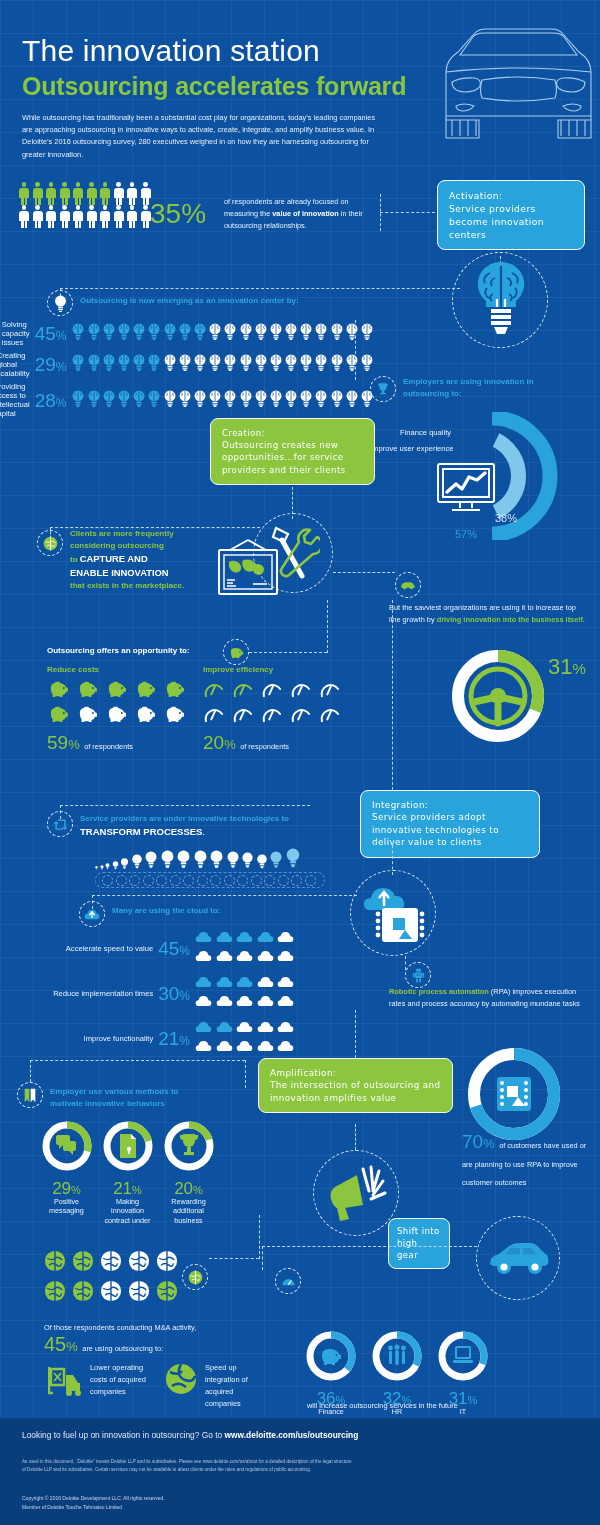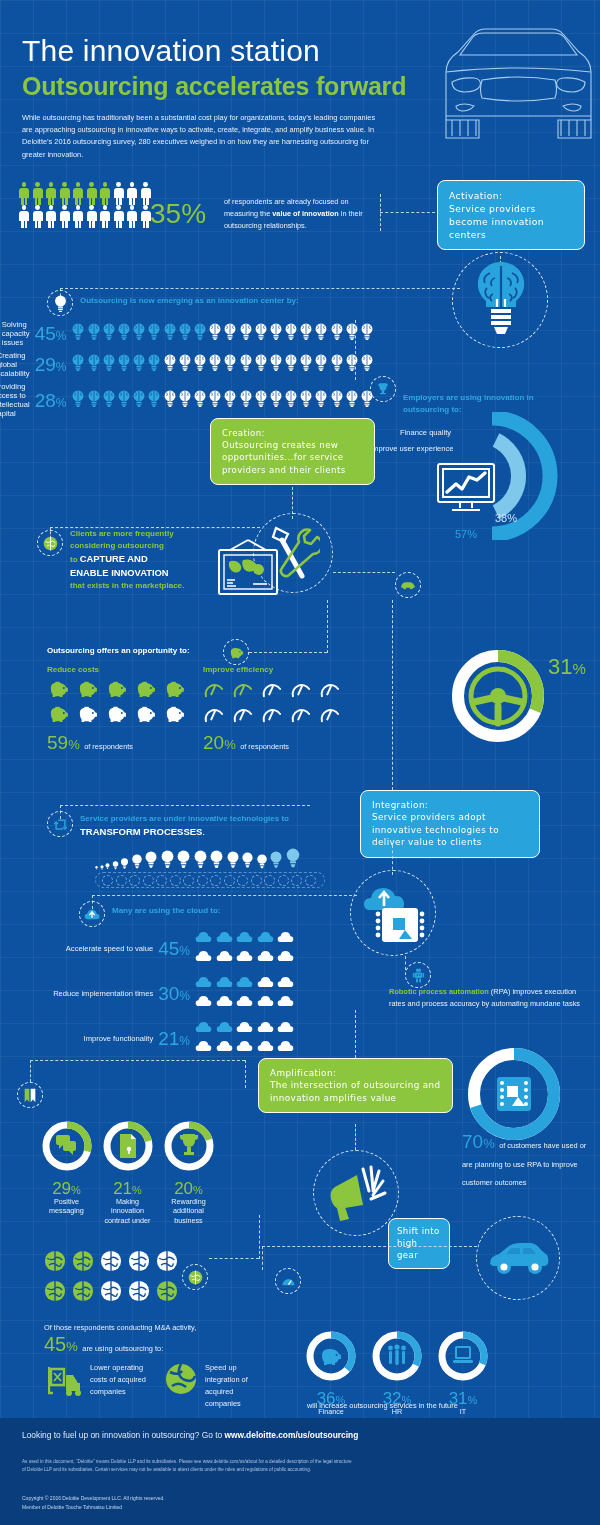--- a/index.html
+++ b/index.html
@@ -720,21 +720,21 @@
         </span>
       </div>
     </div>
 
   <div class="abs dash-v" style="left:355px; top:320px; height:60px;"></div>
   <div class="abs badge" style="left:370px; top:376px;">
     <svg width="14" height="14" viewBox="0 0 24 24" fill="#29A3DC">
       <path d="M6 2h12v7a6 6 0 0 1-12 0zM4 3h2v5a3 3 0 0 1-2-3zM18 3h2v2a3 3 0 0 1-2 3zM10 15h4v4h-4zM7 19h10v2H7z"></path>
     </svg>
   </div>
-  <div class="abs sec-head" style="left:403px; top:392px; width:150px;">
+  <div class="abs sec-head" style="left:403px; top:376px; width:150px;">
     <span>Employers are using innovation in outsourcing to:</span>
   </div>
 
   <div class="abs" id="emp-donut" style="left:452px; top:412px; width:140px; height:128px;">
     <svg width="140" height="128" viewBox="0 0 140 128" fill="none">
       <path d="M40 6 A58 58 0 1 1 40 122" stroke="#29A3DC" stroke-width="15"></path>
       <path d="M44 28 A40 40 0 0 1 44 100" stroke="#7FC8EC" stroke-width="15"></path>
     </svg>
   </div>
   <div class="abs lbl-txt" style="left:400px; top:428px;">
@@ -797,20 +797,23 @@
     <path d="M38 46 h14" stroke="#fff" stroke-width="1.6"></path>
   </svg>
 
   <div class="abs dash-h" style="left:333px; top:572px; width:62px;"></div>
   <div class="abs badge" style="left:395px; top:572px;">
     <svg width="16" height="10" viewBox="0 0 24 14" fill="#8CC63F">
       <path d="M2 9 Q3 4 8 3 L16 3 Q20 4 22 9 L22 11 L2 11 Z"></path>
       <circle cx="7" cy="11" r="2.4" fill="#8CC63F"></circle>
         <circle cx="17" cy="11" r="2.4" fill="#8CC63F"></circle>
     </svg>
+  </div>
+  <div class="abs body-txt" style="left:389px; top:602px; width:200px;">
+    <span>But the savviest organizations are using it to increase top line growth by </span><b>driving innovation into the business itself.</b>
   </div>
 
   <div class="abs" style="left:450px; top:648px; width:96px; height:96px;">
     <svg width="96" height="96" viewBox="0 0 96 96" fill="none">
       <circle cx="48" cy="48" r="40" stroke="#fff" stroke-width="12"></circle>
       <circle cx="48" cy="48" r="40" stroke="#8CC63F" stroke-width="12" stroke-dasharray="251.3" stroke-dashoffset="173.4" transform="rotate(-90 48 48)"></circle>
       <circle cx="48" cy="48" r="27" fill="none" stroke="#8CC63F" stroke-width="5"></circle>
       <circle cx="48" cy="48" r="8" fill="#8CC63F"></circle>
       <path d="M24 54 L42 50 M72 54 L54 50 M48 75 L48 58" stroke="#8CC63F" stroke-width="7" stroke-linecap="round"></path>
     </svg>
@@ -1260,20 +1263,24 @@
   </svg>
 
   <div class="abs dash-h" style="left:30px; top:1060px; width:215px;"></div>
   <div class="abs dash-v" style="left:30px; top:1060px; height:22px;"></div>
   <div class="abs dash-v" style="left:245px; top:1060px; height:28px;"></div>
   <div class="abs badge" style="left:17px; top:1082px;">
     <svg width="12" height="15" viewBox="0 0 18 22" fill="#8CC63F">
       <path d="M1 1 h7 v20 l-3.5 -4 l-3.5 4 z"></path>
         <path d="M10 1 h7 v20 l-3.5 -4 l-3.5 4 z" fill="#fff"></path>
     </svg>
+  </div>
+  <div class="abs sec-head" style="left:50px; top:1086px; width:170px;">
+    <div>Employer use various methods to</div>
+    <div>motivate innovative behaviors</div>
   </div>
   <div class="abs" id="motivate-items" style="left:40px; top:1120px; width:175px; display:flex; gap:8px;">
       <div style="width: 55px; text-align: center;"><svg width="52" height="52" viewBox="0 0 52 52">
           <circle cx="26" cy="26" r="21" fill="none" stroke="#fff" stroke-width="7"></circle>
           <circle cx="26" cy="26" r="21" fill="none" stroke="#8CC63F" stroke-width="7" stroke-dasharray="131.94689145077132" stroke-dashoffset="93.68229293004764" transform="rotate(-90 26 26)"></circle>
           <g transform="translate(15,15)" fill="#8CC63F">
             <rect x="0" y="0" width="14" height="10" rx="2"></rect>
             <path d="M3 10 l0 4 l4 -4z"></path>
             <rect x="7" y="6" width="13" height="10" rx="2" fill="#8CC63F"></rect>
             <path d="M17 16 l0 4 l-4 -4z" fill="#8CC63F"></path>

